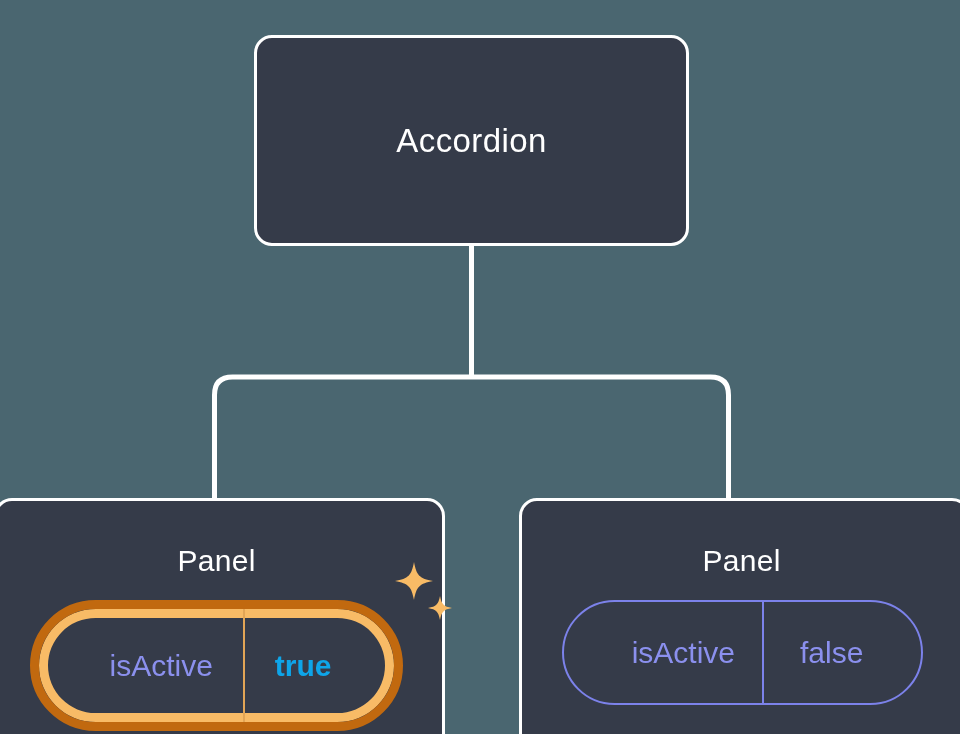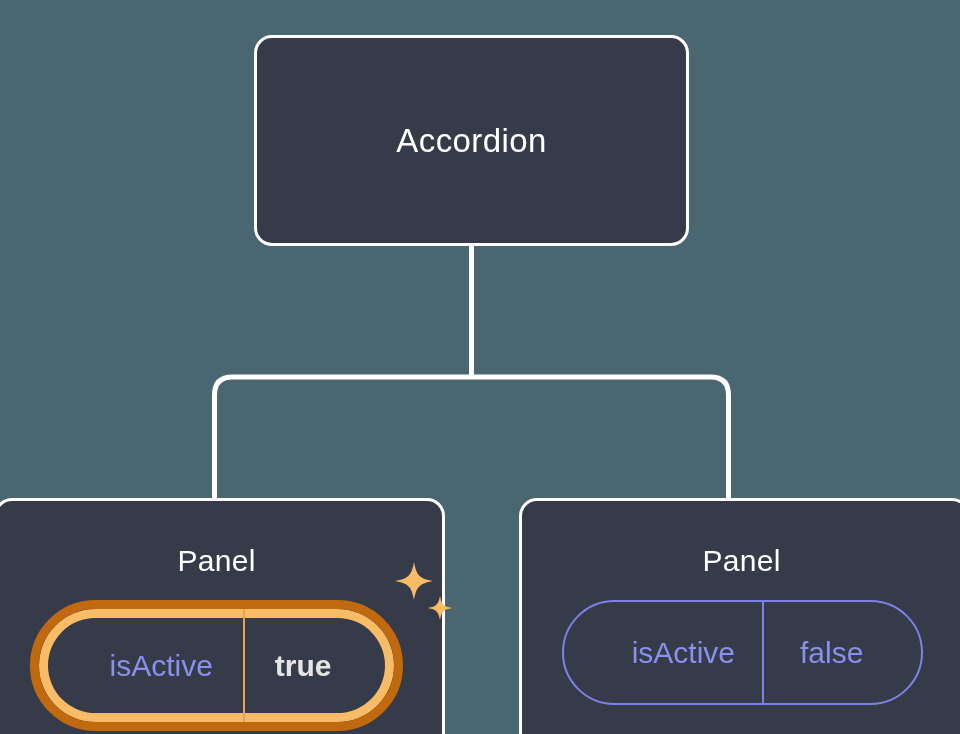--- a/index.html
+++ b/index.html
@@ -128,21 +128,21 @@
   .pill-highlight .pill-val {
     display: flex;
     align-items: center;
     font-size: 30px;
   }
   .pill-highlight .pill-key {
     color: #8b90ee;
     padding: 0 30px 0 70px;
   }
   .pill-highlight .pill-val {
-    color: #e5e5e5;
+    color: #0ea5e9;
     font-weight: bold;
     padding: 0 62px 0 30px;
     border-left: 2px solid #e2a556;
   }
 
   
   .sparkles {
     position: absolute;
     right: -16px;
     top: -44px;

